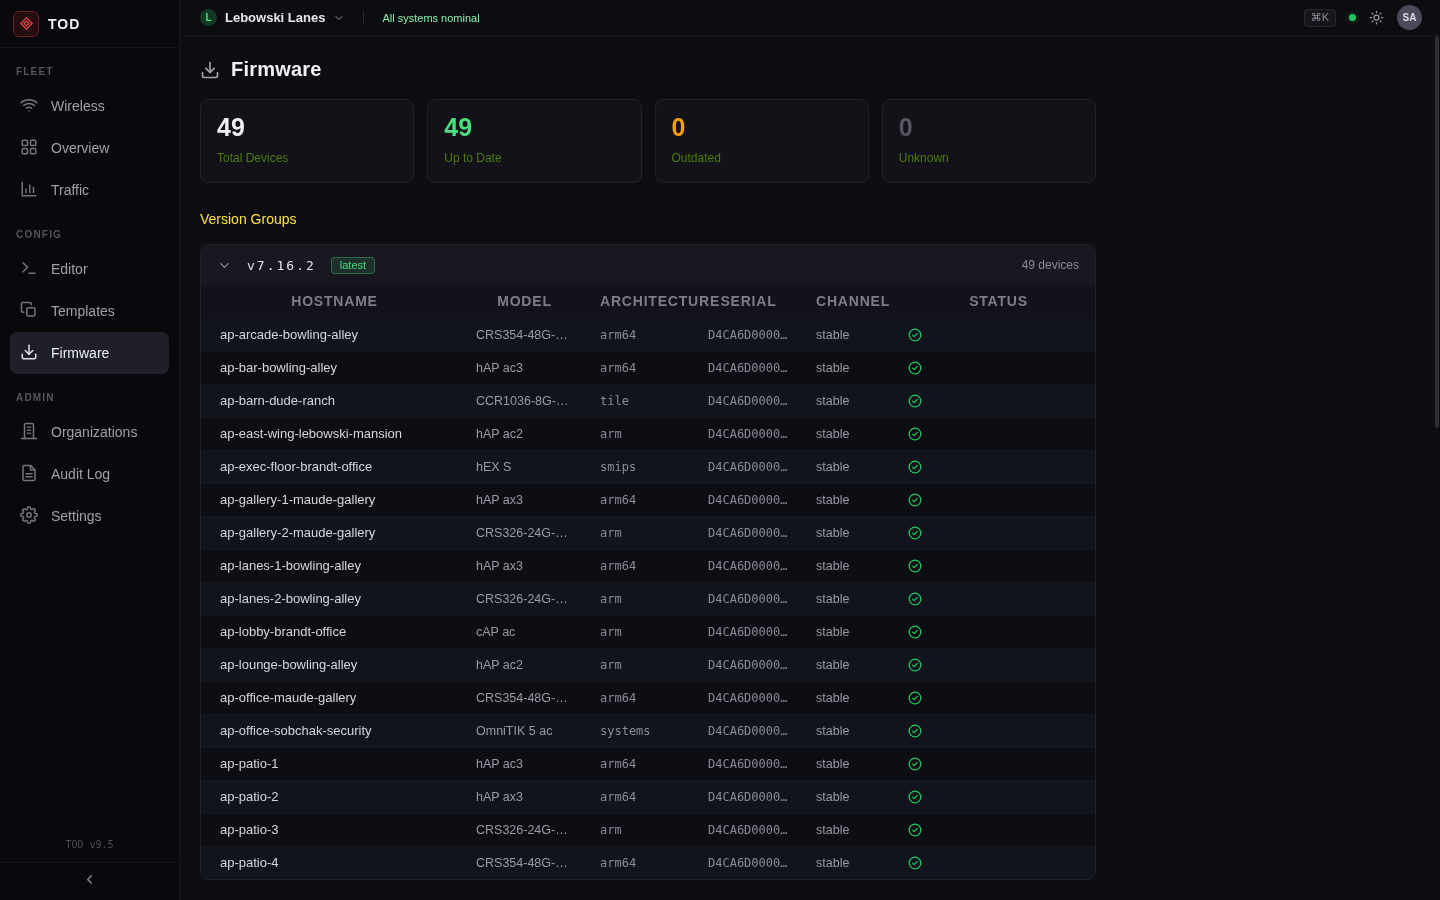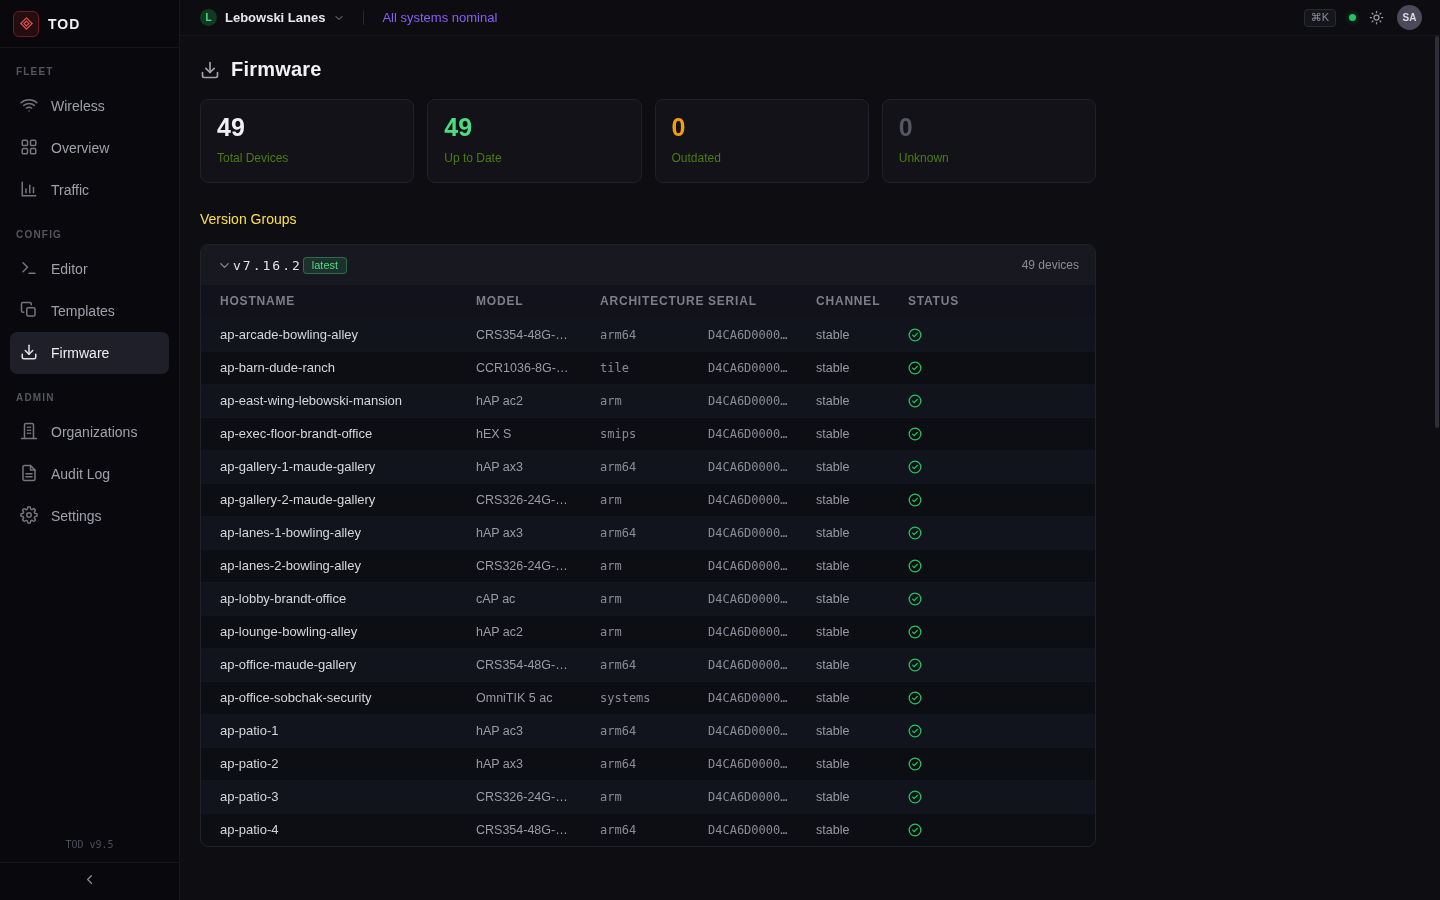--- a/index.html
+++ b/index.html
@@ -71,21 +71,21 @@
   .org-pill { display:flex; align-items:center; gap:8px; cursor:pointer; }
   .org-dot {
     width:17px; height:17px; border-radius:50%;
     background:#123a22; color:#4ade80;
     font-size:10px; font-weight:700;
     display:flex; align-items:center; justify-content:center;
   }
   .org-name { font-size:13px; font-weight:700; color:#e6e6ec; }
   .org-pill svg { stroke:#8b8b95; }
   .header-divider { width:1px; height:15px; background:#26262e; margin:0 18px; }
-  .header-status { font-size:13px; color:#8b5cf6; }
+  .header-status { font-size:11px; color:#86efac; }
   .header-right { margin-left:auto; display:flex; align-items:center; gap:13px; }
   .kbd {
     font-size:11px; color:#8b8b95; background:#15151c;
     border:1px solid #2a2a33; border-radius:4px; padding:1px 6px 2px;
     cursor:pointer;
   }
   .status-dot { width:7px; height:7px; border-radius:50%; background:#22c55e; box-shadow:0 0 6px #22c55e66; }
   .theme-toggle { cursor:pointer; display:flex; }
   .theme-toggle svg { stroke:#9a9aa4; }
   .avatar {
@@ -112,40 +112,40 @@
   .stat-label { font-size:12px; color:#4d7c0f; margin-top:9px; }
 
   .section-heading { font-size:14px; color:#fde047; margin-bottom:17px; }
 
   .group {
     border:1px solid #212129; border-radius:8px; overflow:hidden;
     background:#0d0e14;
   }
   .group-header {
     height:40px; background:#171820;
-    display:flex; align-items:center; gap:1px; padding:16px 16px;
+    display:flex; align-items:center; gap:15px; padding:16px 16px;
     cursor:pointer;
     text-align:center;
   }
   .group-header svg { stroke:#8b8b95; }
   .group-version {
     font-family:"DejaVu Sans Mono", monospace;
     font-size:13px; letter-spacing:2px; color:#e2e2e8;
   }
   .badge-latest {
     font-size:11px; color:#4ade80; background:rgba(74,222,128,.12);
     border:1px solid rgba(74,222,128,.35); border-radius:4px;
     padding:1px 8px 2px;
   }
   .group-count { margin-left:auto; font-size:12px; color:#8b8b95; }
 
   table { width:100%; border-collapse:collapse; table-layout:fixed; }
   thead tr { background:#11121b; }
   th {
-    text-align:left; font-size:12px; font-weight:600; letter-spacing:.8px;
+    text-align:center; font-size:14px; font-weight:600; letter-spacing:.8px;
     text-transform:uppercase; color:#7e7e89;
     height:33px; padding:0 8px 0 19px;
   }
   tbody tr { height:33px; border-top:1px solid rgba(255,255,255,.035); cursor:pointer; }
   tbody tr:nth-child(odd) { background:rgba(149,160,230,.045); }
   td { padding:0 8px 0 19px; font-size:13px; white-space:nowrap; overflow:hidden; text-overflow:ellipsis; }
   .cell-hostname { color:#d6d6dc; }
   .cell-model { color:#9a9aa4; font-size:12.5px; }
   .cell-mono { font-family:"DejaVu Sans Mono", monospace; font-size:12px; color:#8a8a96; }
   .cell-channel { color:#9a9aa4; font-size:12.5px; }
@@ -366,20 +366,33 @@
     <td class="cell-mono">D4CA6D000006</td>
     <td class="cell-channel">stable</td>
     <td class="cell-status">
       <span><svg width="14" height="14" viewBox="0 0 24 24" fill="none" stroke-width="2.2" stroke-linecap="round" stroke-linejoin="round">
                       <circle cx="12" cy="12" r="10"></circle>
                       <path d="M8 12.2l2.6 2.6L16 9.2"></path>
                     </svg></span>
     </td>
   </tr>
 
+  <tr class="device-row">
+    <td class="cell-hostname">ap-bar-bowling-alley</td>
+    <td class="cell-model">hAP ac3</td>
+    <td class="cell-mono">arm64</td>
+    <td class="cell-mono">D4CA6D000003</td>
+    <td class="cell-channel">stable</td>
+    <td class="cell-status">
+      <span><svg width="14" height="14" viewBox="0 0 24 24" fill="none" stroke-width="2.2" stroke-linecap="round" stroke-linejoin="round">
+                      <circle cx="12" cy="12" r="10"></circle>
+                      <path d="M8 12.2l2.6 2.6L16 9.2"></path>
+                    </svg></span>
+    </td>
+  </tr>
 
   <tr class="device-row">
     <td class="cell-hostname">ap-barn-dude-ranch</td>
     <td class="cell-model">CCR1036-8G-2S+</td>
     <td class="cell-mono">tile</td>
     <td class="cell-mono">D4CA6D00000B</td>
     <td class="cell-channel">stable</td>
     <td class="cell-status">
       <span><svg width="14" height="14" viewBox="0 0 24 24" fill="none" stroke-width="2.2" stroke-linecap="round" stroke-linejoin="round">
                       <circle cx="12" cy="12" r="10"></circle>

